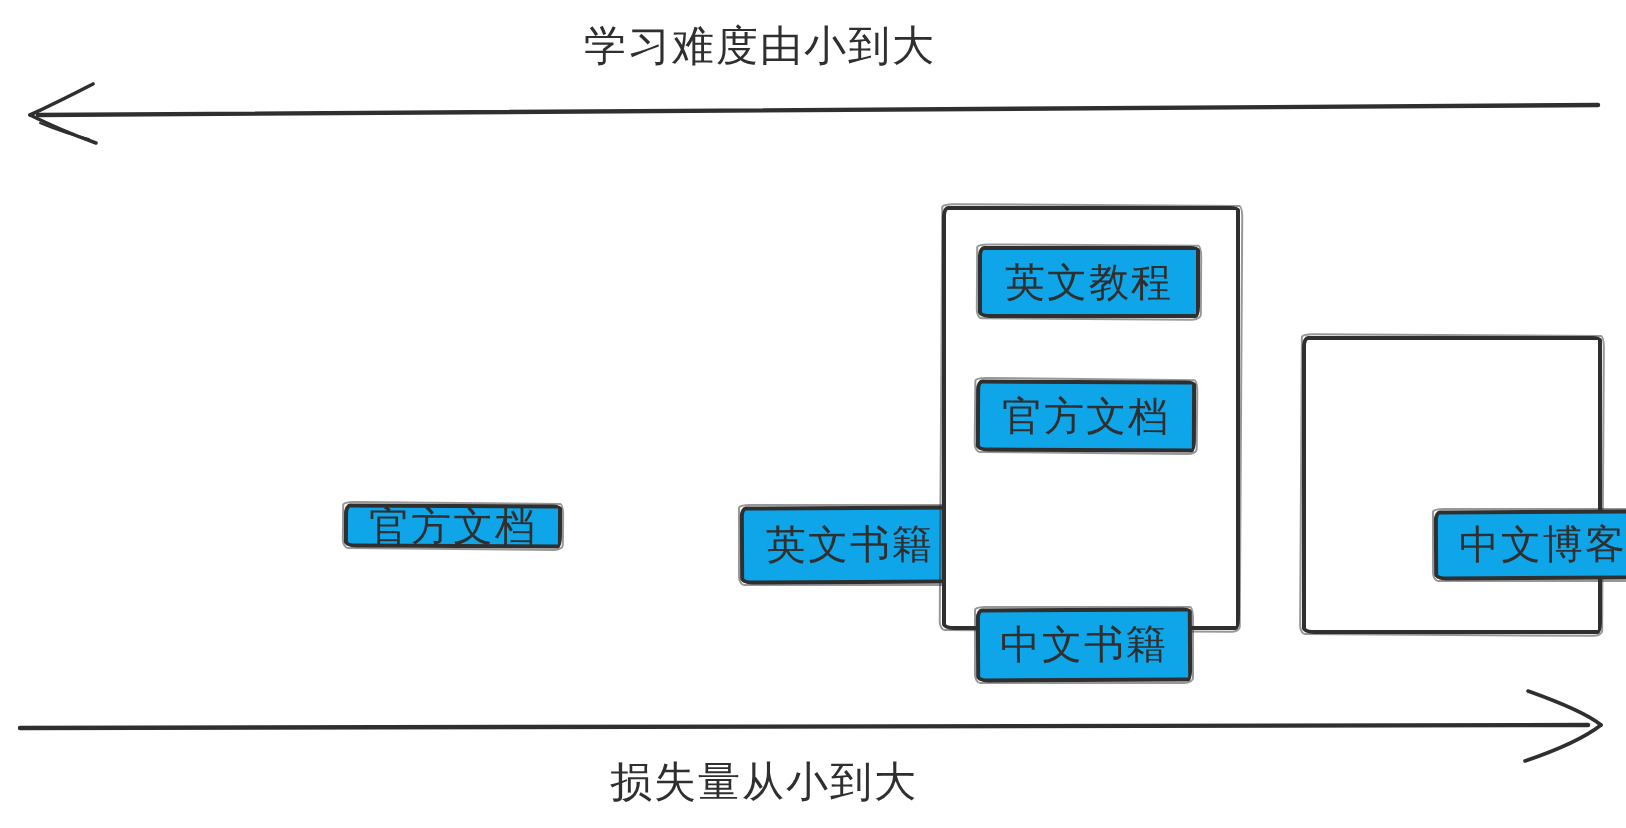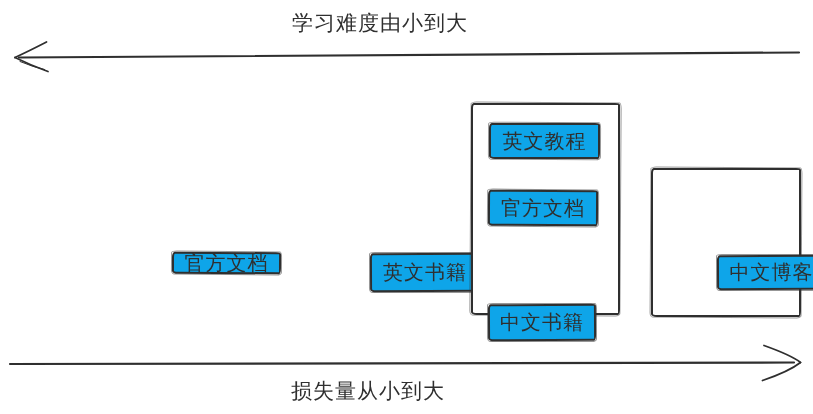--- a/index.html
+++ b/index.html
@@ -19,21 +19,21 @@
   }
   .axis-label {
     position: absolute;
     font-size: 21px;
     letter-spacing: 1px;
     font-weight: 400;
     color: #2f2f2f;
     white-space: nowrap;
   }
   .axis-label.top { left: 292px; top: 9px; }
-  .axis-label.bottom { left: 291px; top: 377px; }
+  .axis-label.bottom { left: 305px; top: 377px; }
 
   .arrow-layer {
     position: absolute;
     left: 0; top: 0;
     width: 813px; height: 414px;
     pointer-events: none;
   }
 
   
   .sbox {

